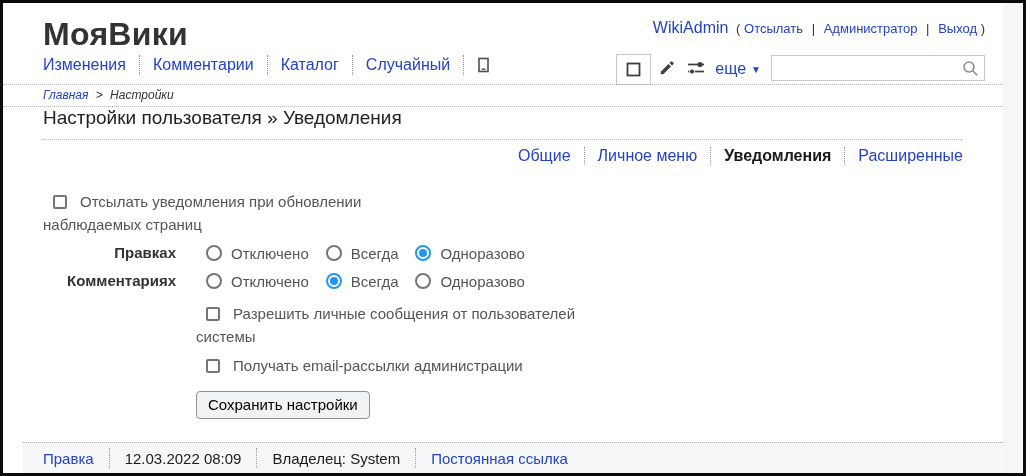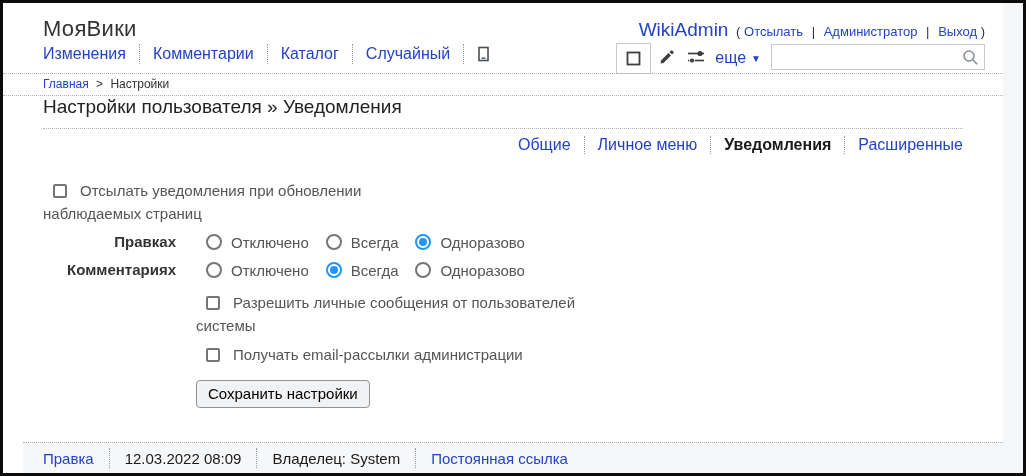--- a/index.html
+++ b/index.html
@@ -8,23 +8,23 @@
            position:relative; overflow:hidden; }
   .scroll-strip { position:absolute; top:0; right:0; width:20px; height:100%;
                   background:#f5f6f7; }
   .page { margin-right:20px; height:100%; display:flex; flex-direction:column; background:#fff; }
 
   a { text-decoration:none; }
   .link { color:#2342c6; cursor:pointer; }
 
   
   .topbar { padding:13px 18px 0 40px; display:flex; justify-content:space-between; align-items:flex-start; }
-  .site-title { font-size:22px; font-weight:400; color:#333; letter-spacing:.3px;text-align:center; }
+  .site-title { font-size:32px; font-weight:700; color:#333; letter-spacing:.3px;text-align:center; }
   .user-bar { font-size:13px; color:#333; padding-top:3px; white-space:nowrap; }
-  .user-bar .username { font-size:19px; margin-right:4px; }
+  .user-bar .username { font-size:16px; margin-right:4px; }
   .user-bar .pipe { margin:0 5px; color:#333; }
   .user-bar .paren { color:#333; }
 
   
   .nav-row { display:flex; justify-content:space-between; align-items:flex-end; padding:0 18px 0 40px; }
   .nav-links { display:flex; align-items:center; font-size:16px; padding-bottom:9px; }
   .nav-sep { border-left:1px dotted #999; height:20px; margin:0 13px; }
   .bookmark-btn { display:inline-flex; align-items:center; cursor:pointer; }
 
   .toolbar { display:flex; align-items:flex-end; }
@@ -35,21 +35,21 @@
   .more-btn { display:flex; align-items:center; font-size:16px; margin:0 10px 6px 4px; cursor:pointer; }
   .more-btn .caret { font-size:10px; margin-left:5px; color:#2342c6; }
   .search-wrap { position:relative; margin-bottom:3px; }
   .search-input { width:214px; height:26px; border:1px solid #c9c9c9; background:#fff;
                   font-size:14px; padding:0 26px 0 8px; outline:none; color:#333;
                   font-family:"Liberation Sans","DejaVu Sans",sans-serif; }
   .search-icon { position:absolute; right:6px; top:5px; cursor:pointer; }
 
   
   .breadcrumb-row { border-top:1px dotted #b3b3b3; border-bottom:1px dotted #b3b3b3;
-                    padding:3px 0 4px 40px; font-size:12px; color:#333; }
+                    padding:3px 0 4px 40px; font-size:12px; color:#333;font-style:italic; }
   .breadcrumb-row .crumb-sep { margin:0 4px; color:#333; }
 
   
   main { padding:0 40px; flex:1; }
   .page-title { font-size:19px; font-weight:normal; color:#222;
                 padding-bottom:10px; border-bottom:1px dotted #b3b3b3; }
   .tabs { display:flex; justify-content:flex-end; align-items:center; margin-top:7px; font-size:16px; }
   .tab { cursor:pointer; }
   .tab.active { color:#1a1a1a; font-weight:bold; cursor:default; }
   .tab-sep { border-left:1px dotted #999; height:18px; margin:0 13px; }

